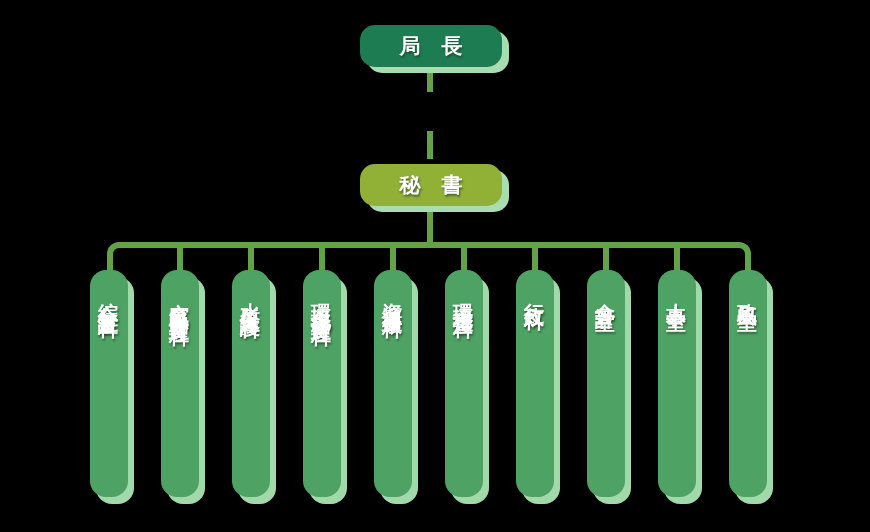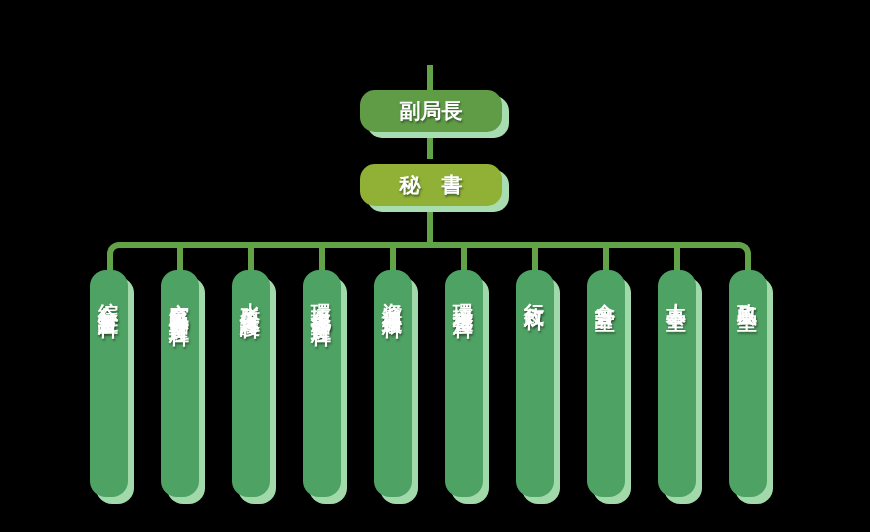--- a/index.html
+++ b/index.html
@@ -99,22 +99,22 @@
 
   <div class="drop" style="left:177px;"></div>
   <div class="drop" style="left:248px;"></div>
   <div class="drop" style="left:319px;"></div>
   <div class="drop" style="left:390px;"></div>
   <div class="drop" style="left:461px;"></div>
   <div class="drop" style="left:532px;"></div>
   <div class="drop" style="left:603px;"></div>
   <div class="drop" style="left:674px;"></div>
 
-  <div class="hbox deputy">
-    <span>副局長</span>
+  <div class="hbox director">
+    <span>局　長</span>
   </div>
   <div class="hbox secretary">
     <span>秘　書</span>
   </div>
 
   <div class="dept" style="left:90px;">
     <span class="dept-label">綜合計畫科</span>
   </div>
   <div class="dept" style="left:161px;">
     <span class="dept-label">空氣噪音管理科</span>

